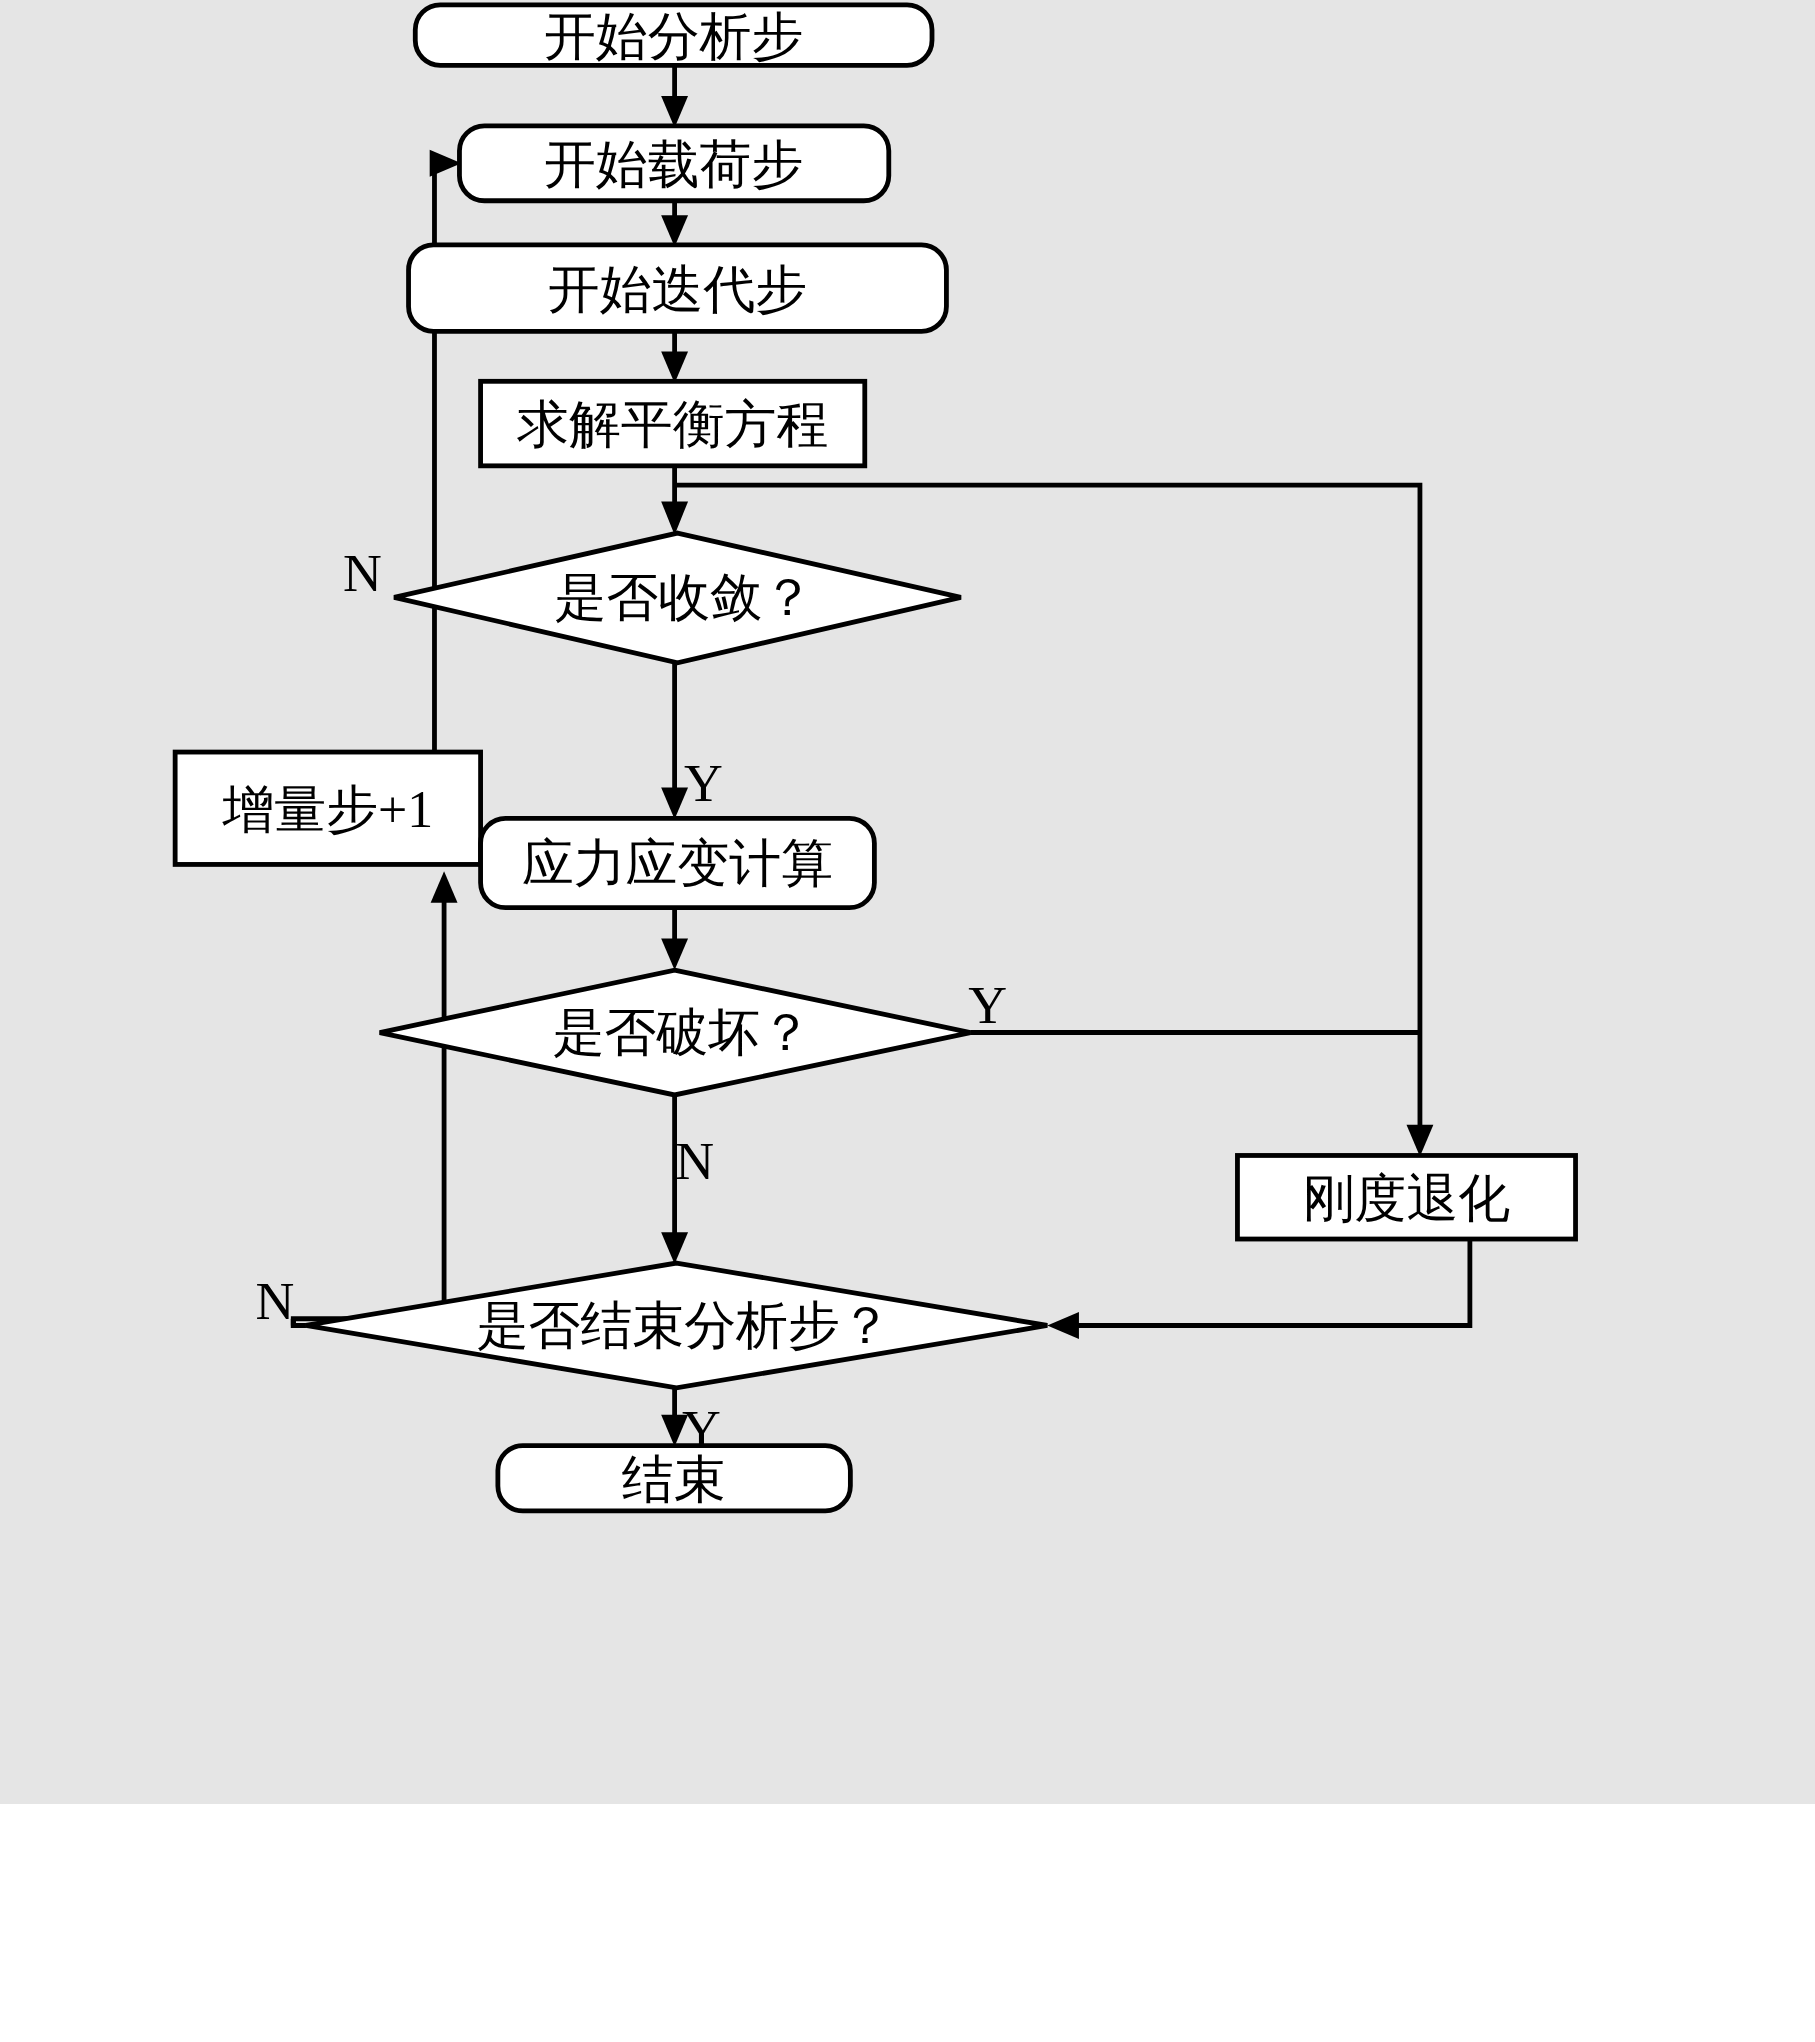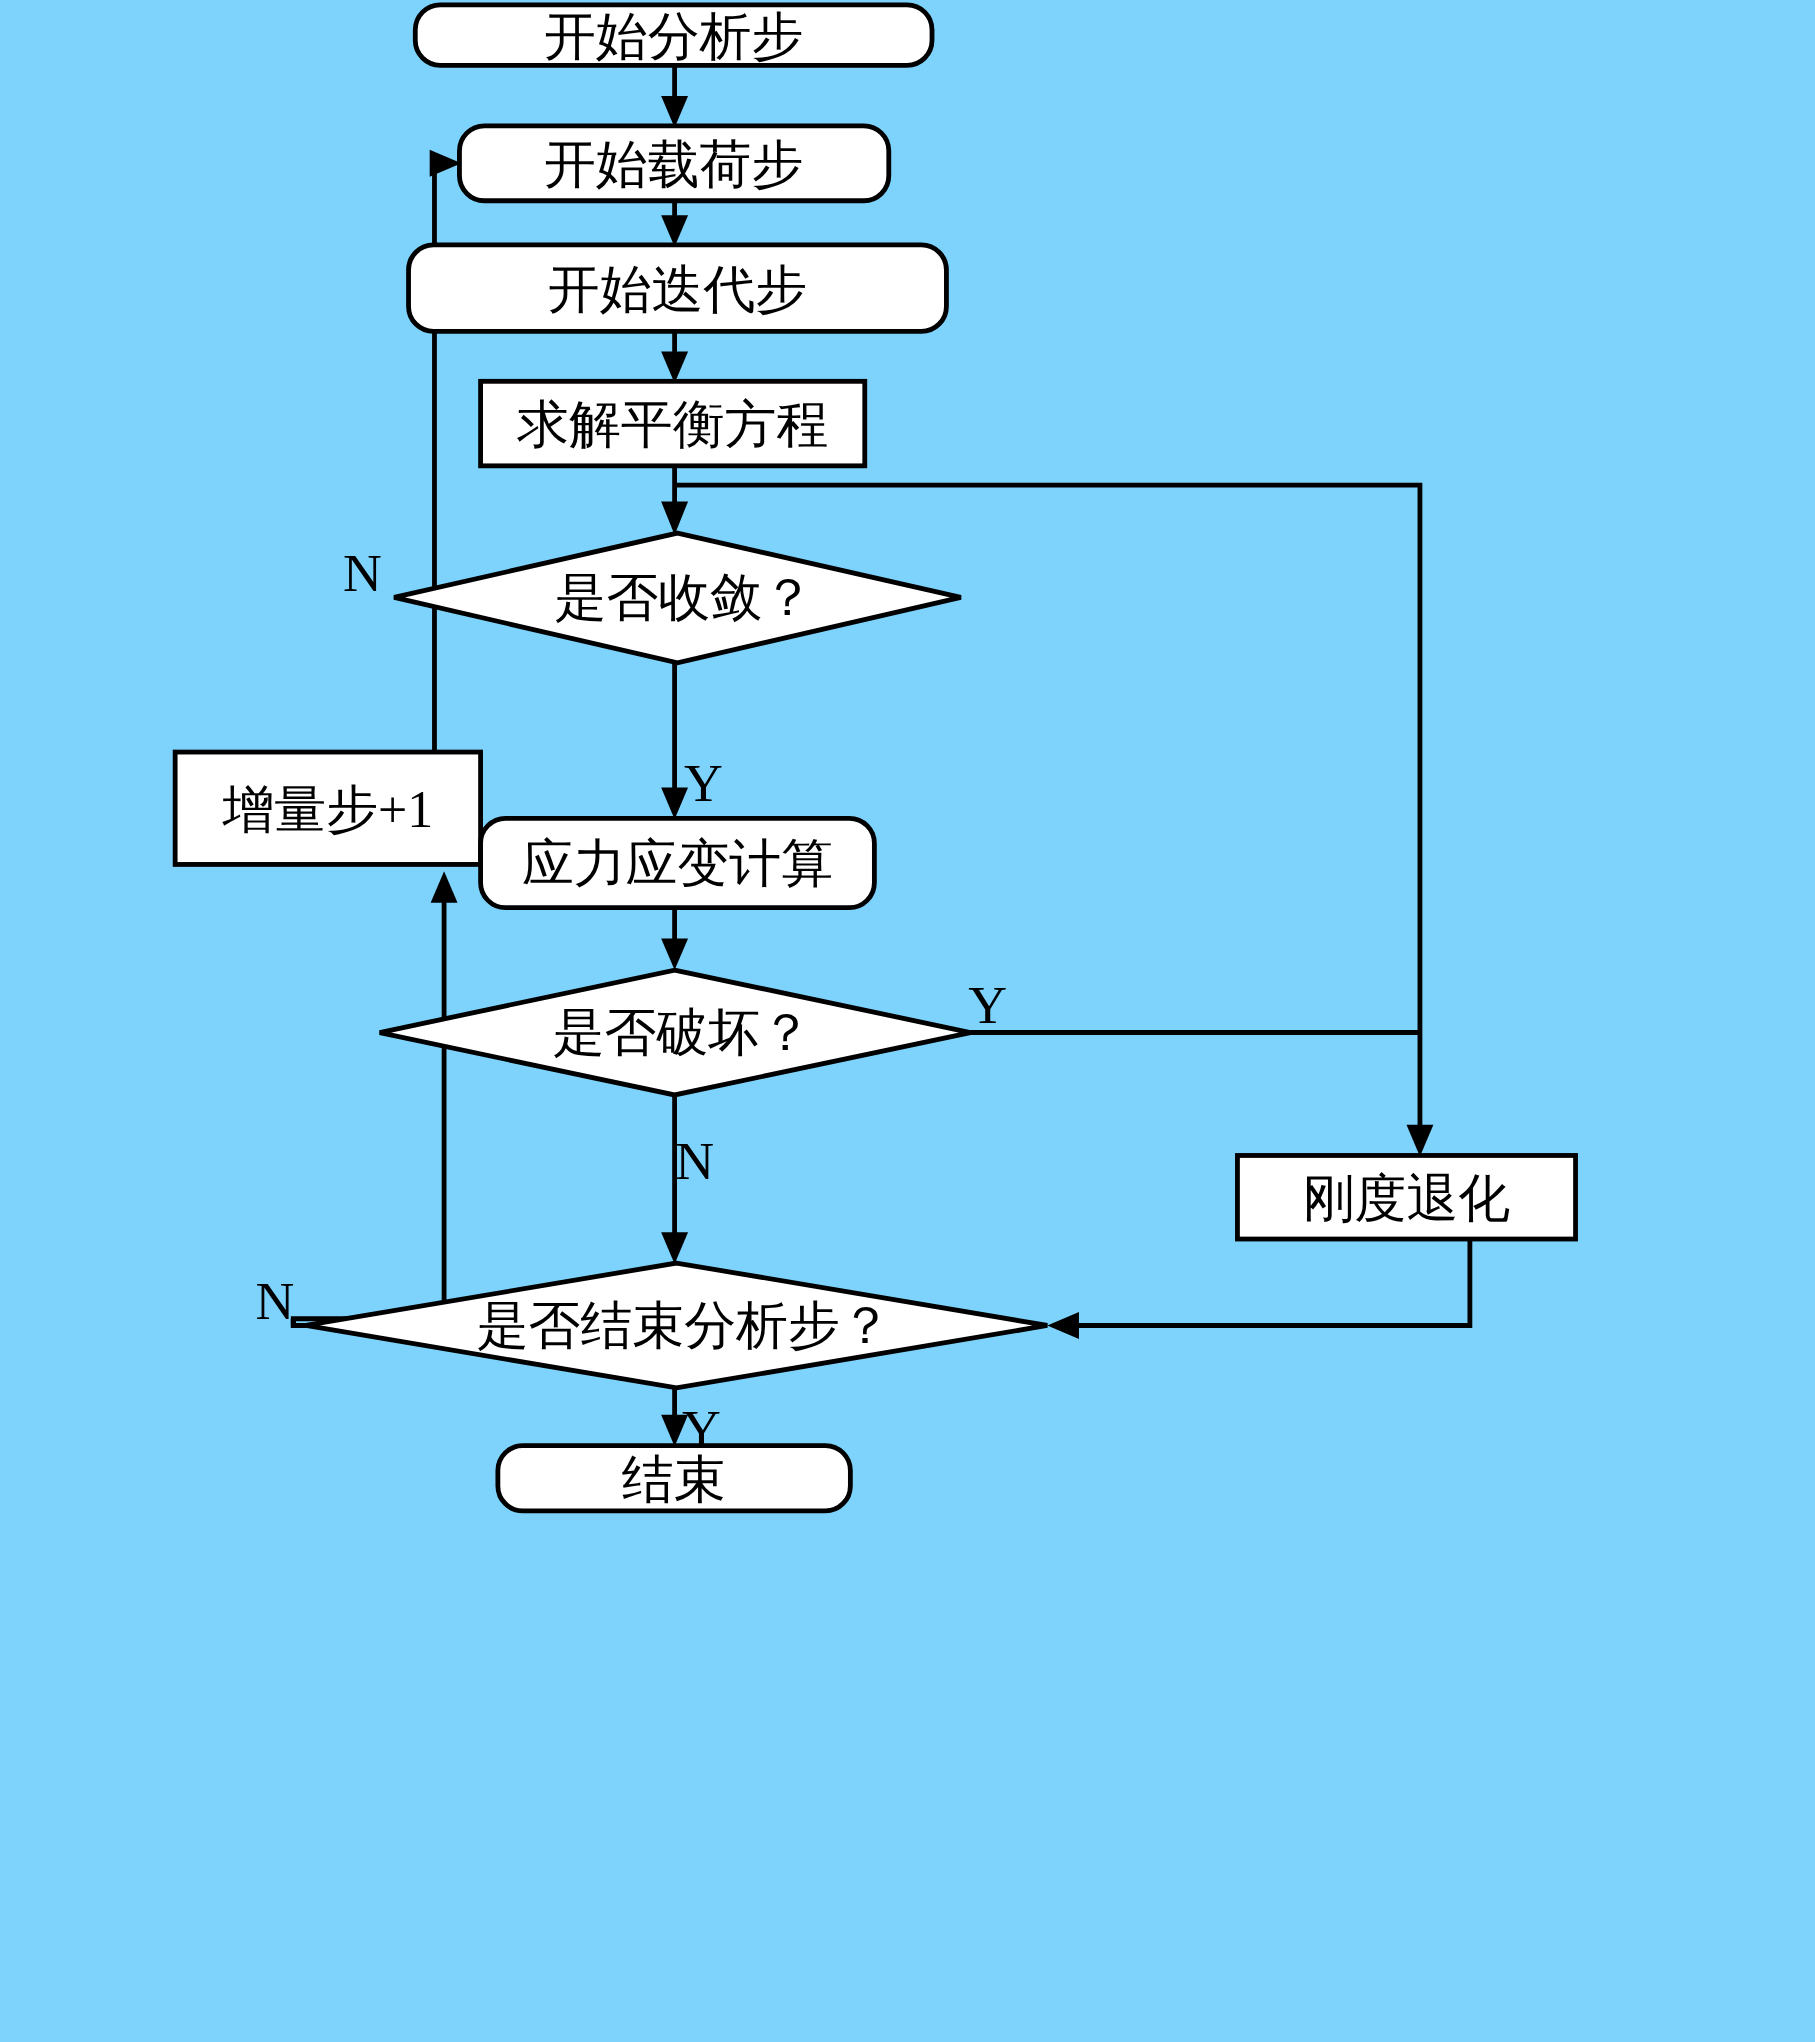--- a/index.html
+++ b/index.html
@@ -9,22 +9,22 @@
   }
   body {
     width: 1816px;
     height: 2042px;
     font-family: "Liberation Serif", "DejaVu Serif", serif;
     overflow: hidden;
   }
   #flowchart-root {
     position: relative;
     width: 1816px;
-    height: 2042px;
-    background: #7dd3fc;
+    height: 1804px;
+    background: #e5e5e5;
   }
   svg#flow-svg {
     display: block;
     width: 1816px;
     height: 2042px;
   }
   .node-shape {
     fill: #ffffff;
     stroke: #000000;
     stroke-width: 5;

